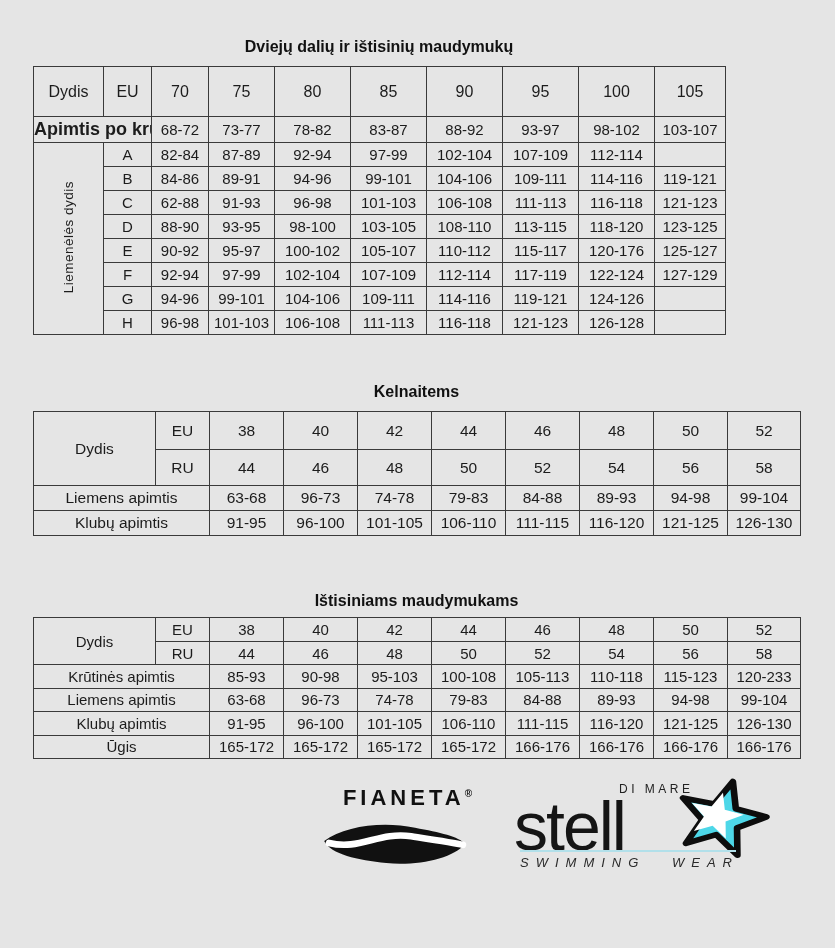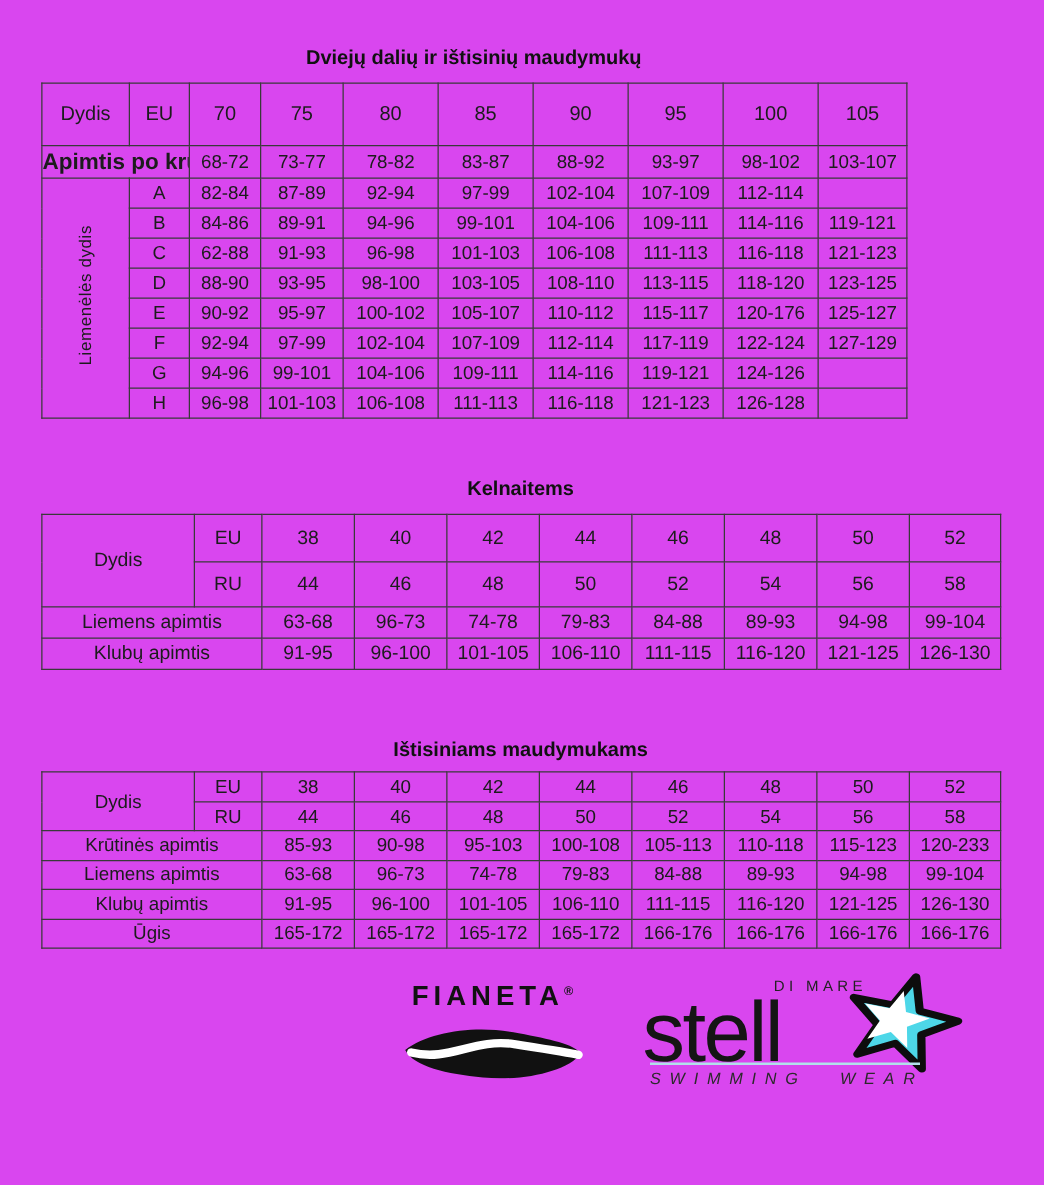--- a/index.html
+++ b/index.html
@@ -2,21 +2,21 @@
 <html><head>
 <meta charset="utf-8">
 <style>
   * { box-sizing: border-box; }
   html, body { margin: 0; padding: 0; background: #ffffff; }
   body {
     width: 835px; height: 948px;
     font-family: "Liberation Sans", sans-serif;
     color: #1c1c1c;
   }
-  .page { position: relative; width: 835px; height: 948px; overflow: hidden; background: #d946ef; }
+  .page { position: relative; width: 835px; height: 948px; overflow: hidden; background: #e5e5e5; }
 
   .t-title {
     font-weight: bold; font-size: 16px; color: #111;
     text-align: center; line-height: 18px;
   }
   #title1 { width: 692px; margin: 38px 0 10px 33px; }
   #title2 { width: 767px; margin: 48px 0 10px 33px; }
   #title3 { width: 767px; margin: 56px 0 7px 33px; }
 
   table { border-collapse: collapse; table-layout: fixed; margin-left: 33px; }
@@ -46,21 +46,21 @@
   #t2, #t3 { width: 767px; }
   #t2 tr.eu { height: 38px; }
   #t2 tr.ru { height: 36px; }
   #t2 tr.meas { height: 25px; }
   #t2 td { font-size: 15.5px; }
   #t3 tr.eu { height: 24px; }
   #t3 tr.ru { height: 23px; }
   #t3 tr.meas { height: 23.5px; }
 
   
-  .fianeta { position: absolute; left: 316px; top: 782px; width: 156px; text-align: center; }
+  .fianeta { position: absolute; left: 316px; top: 782px; width: 156px; text-align: right; }
   .fianeta-word {
     font-weight: bold; font-size: 22px; letter-spacing: 4px;
     color: #111; line-height: 24px; white-space: nowrap;
   }
   .fianeta-word sup { font-size: 10px; letter-spacing: 0; vertical-align: 8px; }
   .fianeta-wave { display: block; margin: 10px auto 0 auto; }
 
   .stella { position: absolute; left: 512px; top: 780px; width: 300px; height: 115px; }
   .stella-word {
     position: absolute; left: 2px; top: -10px;

